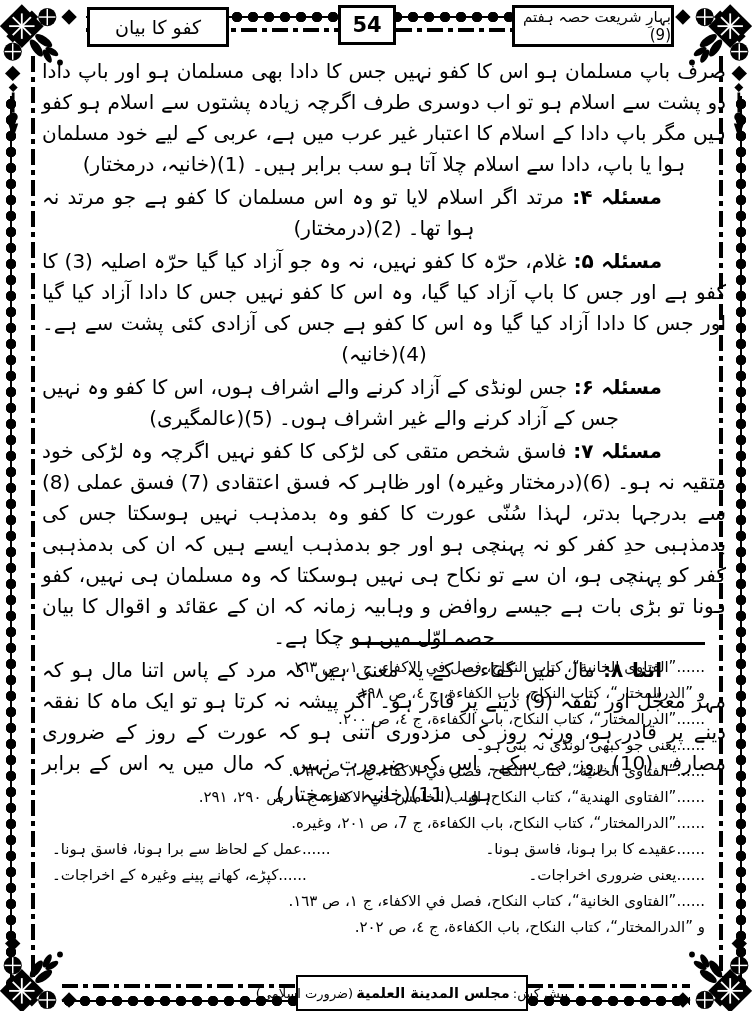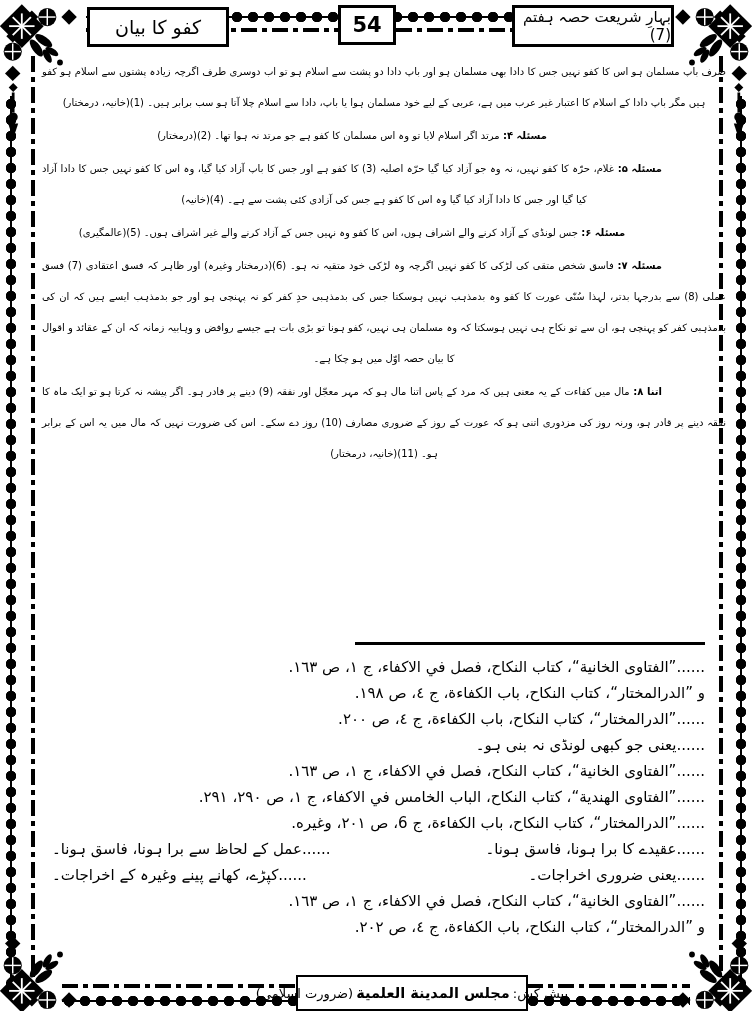--- a/index.html
+++ b/index.html
@@ -46,21 +46,21 @@
     position:absolute;z-index:2;background:#fff;border:3px solid #000;
     display:flex;align-items:center;justify-content:center;direction:rtl;
   }
   .box-section{top:7px;left:87px;width:136px;height:34px;font-size:19px;}
   .box-page{top:5px;left:338px;width:52px;height:34px;font-weight:bold;font-size:21px;font-family:"DejaVu Sans",sans-serif;}
   .box-book{top:5px;left:512px;width:156px;height:36px;font-size:15px;}
 
   
   .body-text{position:absolute;left:42px;right:26px;top:56px;z-index:2;direction:rtl;}
   .para{
-    margin:0 0 2px 0;font-size:10px;line-height:31px;
+    margin:0 0 2px 0;font-size:20px;line-height:31px;
     text-align:justify;text-align-last:center;
     text-indent:64px;
   }
   .para.first{text-indent:0;}
   .mlabel{font-weight:bold;}
 
   
   .fn-sep{position:absolute;top:642px;right:47px;width:350px;height:3px;background:#000;z-index:2;}
   .footnotes{position:absolute;left:42px;right:47px;top:654px;z-index:2;direction:rtl;margin-left:10px;}
   .fn-row{font-size:15px;line-height:26px;text-align:right;white-space:nowrap;overflow:hidden;}
@@ -220,41 +220,41 @@
     </svg>
   </div>
 
   <div class="hbox box-section">
     <span>کفو کا بیان</span>
   </div>
   <div class="hbox box-page">
     <span>54</span>
   </div>
   <div class="hbox box-book">
-    <span>بہارِ شریعت حصہ ہفتم (7)</span>
+    <span>بہارِ شریعت حصہ ہفتم (9)</span>
   </div>
 
   <div class="body-text">
     <p class="para first"><span class="mlabel"></span><span>صرف باپ مسلمان ہو اس کا کفو نہیں جس کا دادا بھی مسلمان ہو اور باپ دادا دو پشت سے اسلام ہو تو اب دوسری طرف اگرچہ زیادہ پشتوں سے اسلام ہو کفو ہیں مگر باپ دادا کے اسلام کا اعتبار غیر عرب میں ہے، عربی کے لیے خود مسلمان ہوا یا باپ، دادا سے اسلام چلا آتا ہو سب برابر ہیں۔ (1)(خانیہ، درمختار)</span></p>
     <p class="para"><span class="mlabel">مسئلہ ۴:</span> <span>مرتد اگر اسلام لایا تو وہ اس مسلمان کا کفو ہے جو مرتد نہ ہوا تھا۔ (2)(درمختار)</span></p>
     <p class="para"><span class="mlabel">مسئلہ ۵:</span> <span>غلام، حرّہ کا کفو نہیں، نہ وہ جو آزاد کیا گیا حرّہ اصلیہ (3) کا کفو ہے اور جس کا باپ آزاد کیا گیا، وہ اس کا کفو نہیں جس کا دادا آزاد کیا گیا اور جس کا دادا آزاد کیا گیا وہ اس کا کفو ہے جس کی آزادی کئی پشت سے ہے۔ (4)(خانیہ)</span></p>
     <p class="para"><span class="mlabel">مسئلہ ۶:</span> <span>جس لونڈی کے آزاد کرنے والے اشراف ہوں، اس کا کفو وہ نہیں جس کے آزاد کرنے والے غیر اشراف ہوں۔ (5)(عالمگیری)</span></p>
     <p class="para"><span class="mlabel">مسئلہ ۷:</span> <span>فاسق شخص متقی کی لڑکی کا کفو نہیں اگرچہ وہ لڑکی خود متقیہ نہ ہو۔ (6)(درمختار وغیرہ) اور ظاہر کہ فسق اعتقادی (7) فسق عملی (8) سے بدرجہا بدتر، لہذا سُنّی عورت کا کفو وہ بدمذہب نہیں ہوسکتا جس کی بدمذہبی حدِ کفر کو نہ پہنچی ہو اور جو بدمذہب ایسے ہیں کہ ان کی بدمذہبی کفر کو پہنچی ہو، ان سے تو نکاح ہی نہیں ہوسکتا کہ وہ مسلمان ہی نہیں، کفو ہونا تو بڑی بات ہے جیسے روافض و وہابیہ زمانہ کہ ان کے عقائد و اقوال کا بیان حصہ اوّل میں ہو چکا ہے۔</span></p>
     <p class="para"><span class="mlabel">اتنا ۸:</span> <span>مال میں کفاءت کے یہ معنی ہیں کہ مرد کے پاس اتنا مال ہو کہ مہر معجّل اور نفقہ (9) دینے پر قادر ہو۔ اگر پیشہ نہ کرتا ہو تو ایک ماہ کا نفقہ دینے پر قادر ہو، ورنہ روز کی مزدوری اتنی ہو کہ عورت کے روز کے ضروری مصارف (10) روز دے سکے۔ اس کی ضرورت نہیں کہ مال میں یہ اس کے برابر ہو۔ (11)(خانیہ، درمختار)</span></p>
   </div>
 
   <div class="fn-sep"></div>
   <div class="footnotes">
     <div class="fn-row"><span>......”الفتاوى الخانية“، كتاب النكاح، فصل في الاكفاء، ج ١، ص ١٦٣.</span></div>
     <div class="fn-row"><span>و ”الدرالمختار“، كتاب النكاح، باب الكفاءة، ج ٤، ص ١٩٨.</span></div>
     <div class="fn-row"><span>......”الدرالمختار“، كتاب النكاح، باب الكفاءة، ج ٤، ص ٢٠٠.</span></div>
     <div class="fn-row"><span>......یعنی جو کبھی لونڈی نہ بنی ہو۔</span></div>
     <div class="fn-row"><span>......”الفتاوى الخانية“، كتاب النكاح، فصل في الاكفاء، ج ١، ص ١٦٣.</span></div>
     <div class="fn-row"><span>......”الفتاوى الهندية“، كتاب النكاح، الباب الخامس في الاكفاء، ج ١، ص ٢٩٠، ٢٩١.</span></div>
-    <div class="fn-row"><span>......”الدرالمختار“، كتاب النكاح، باب الكفاءة، ج 6، ص ٢٠١، وغيره.</span></div>
+    <div class="fn-row"><span>......”الدرالمختار“، كتاب النكاح، باب الكفاءة، ج 7، ص ٢٠١، وغيره.</span></div>
     <div class="fn-row pair">
         <span>......عقیدے کا برا ہونا، فاسق ہونا۔</span>
         <span>......عمل کے لحاظ سے برا ہونا، فاسق ہونا۔</span>
       </div>
     <div class="fn-row pair">
         <span>......یعنی ضروری اخراجات۔</span>
         <span>......کپڑے، کھانے پینے وغیرہ کے اخراجات۔</span>
       </div>
     <div class="fn-row"><span>......”الفتاوى الخانية“، كتاب النكاح، فصل في الاكفاء، ج ١، ص ١٦٣.</span></div>
     <div class="fn-row"><span>و ”الدرالمختار“، كتاب النكاح، باب الكفاءة، ج ٤، ص ٢٠٢.</span></div>

